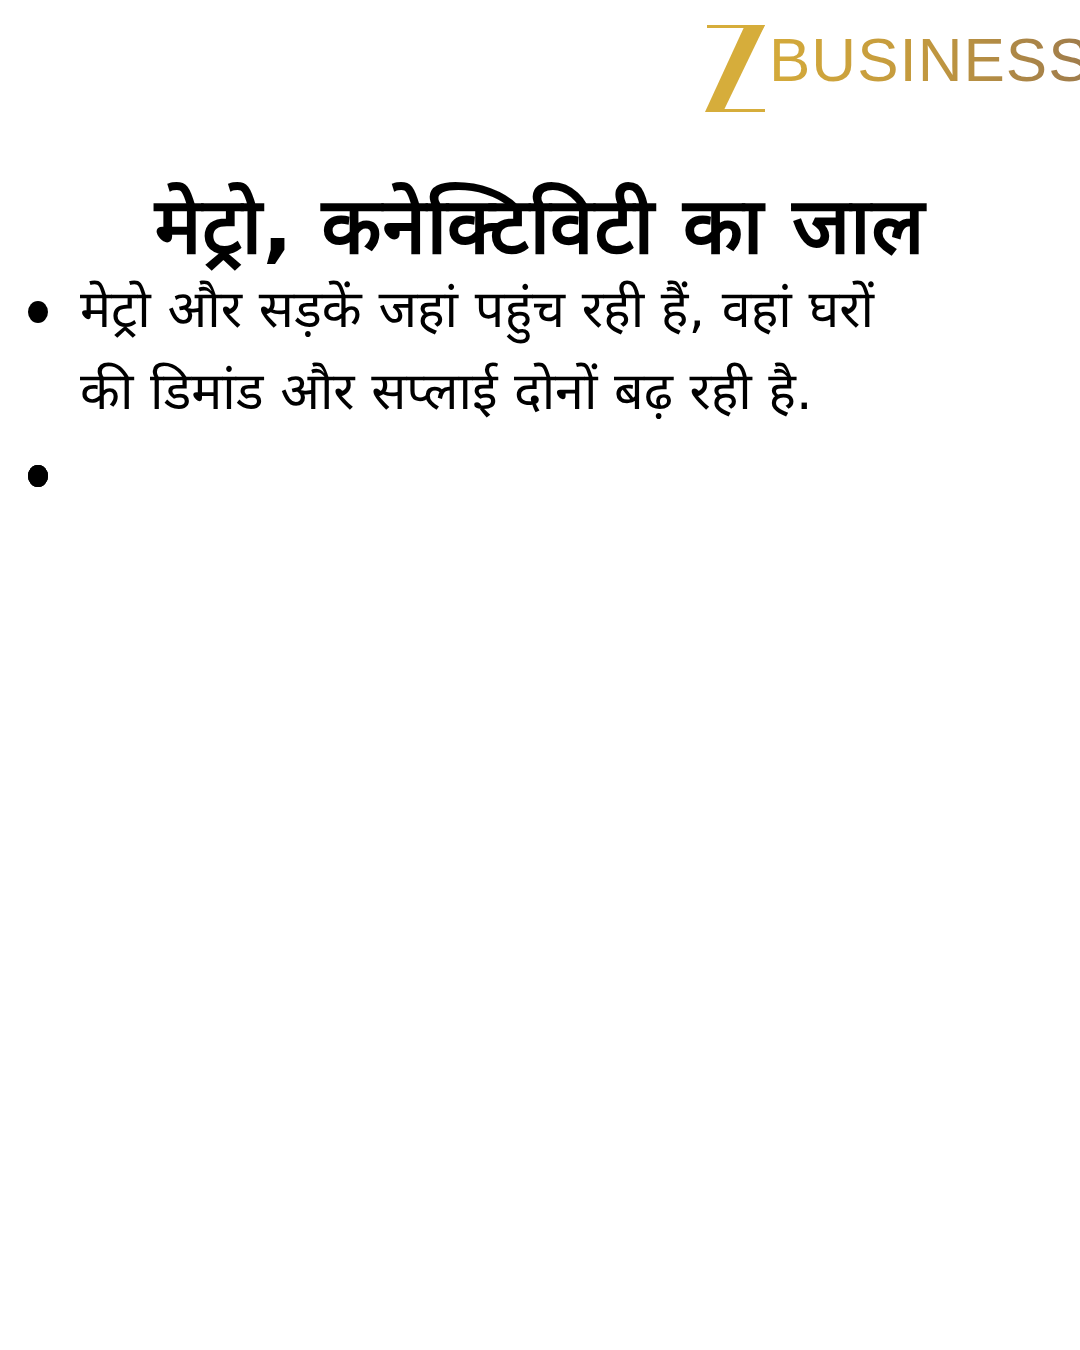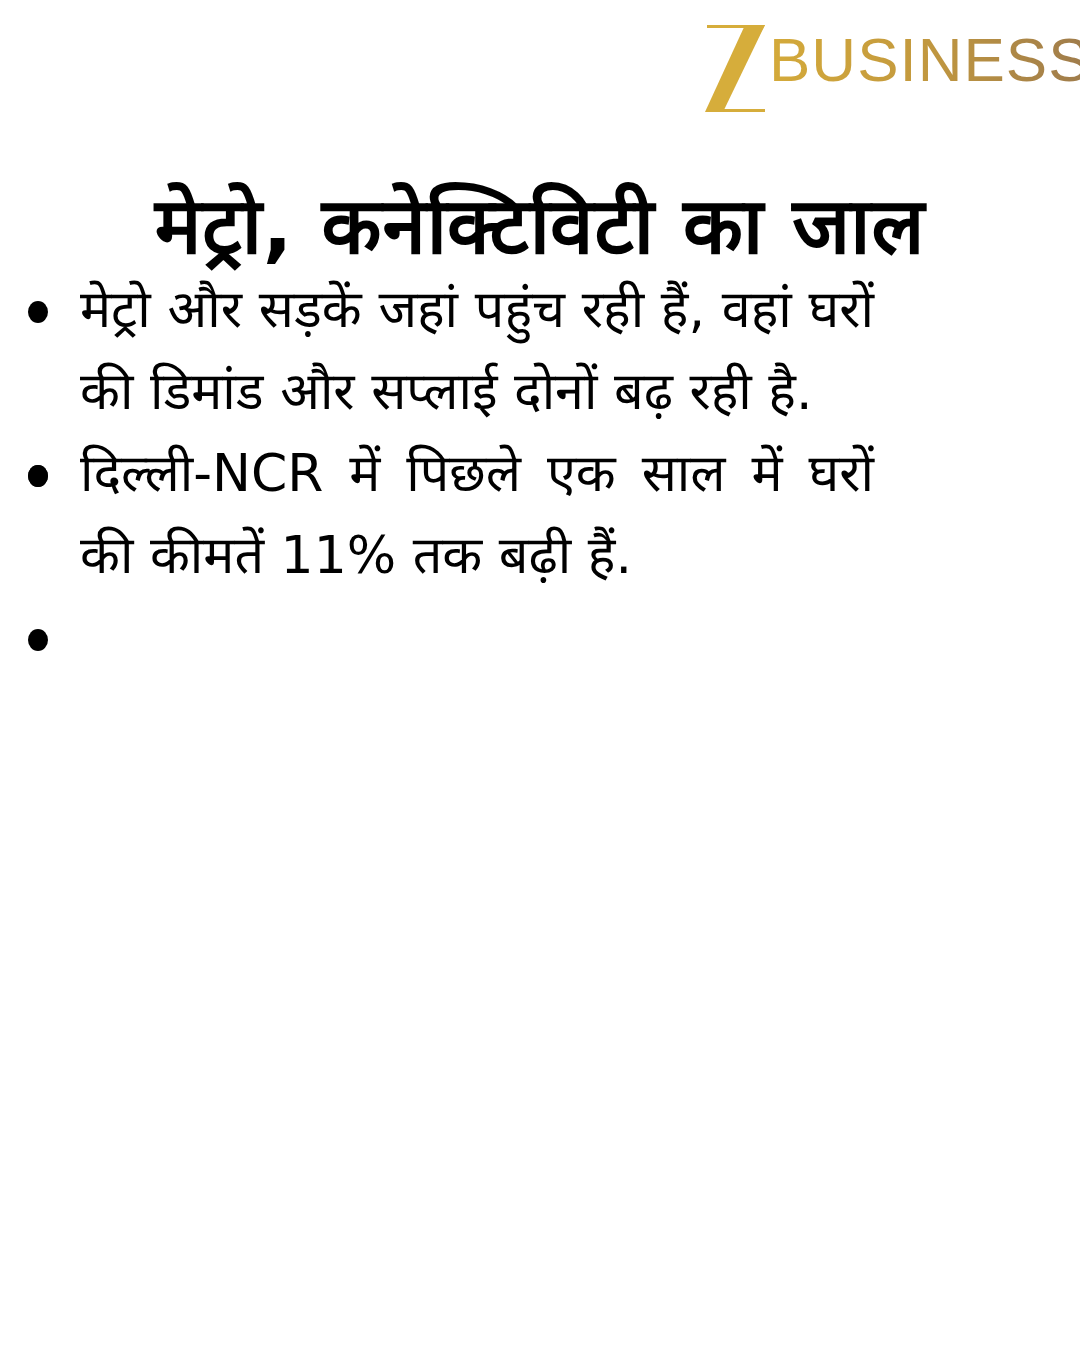--- a/index.html
+++ b/index.html
@@ -101,18 +101,17 @@
 <ul class="bullets">
   <li class="bullet">
     <span class="bullet-dot"></span>
     <span>मेट्रो और सड़कें जहां पहुंच रही हैं, वहां घरों की डिमांड और सप्लाई दोनों बढ़ रही है.</span>
   </li>
   <li class="bullet">
     <span class="bullet-dot"></span>
   </li>
   <li class="bullet">
     <span class="bullet-dot"></span>
-    <span>दिल्ली-NCR में पिछले एक साल में घरों की कीमतें 11% तक बढ़ी हैं.</span>
   </li>
   <li class="bullet">
     <span class="bullet-dot"></span>
   </li>
 </ul>
 
 </body></html>

